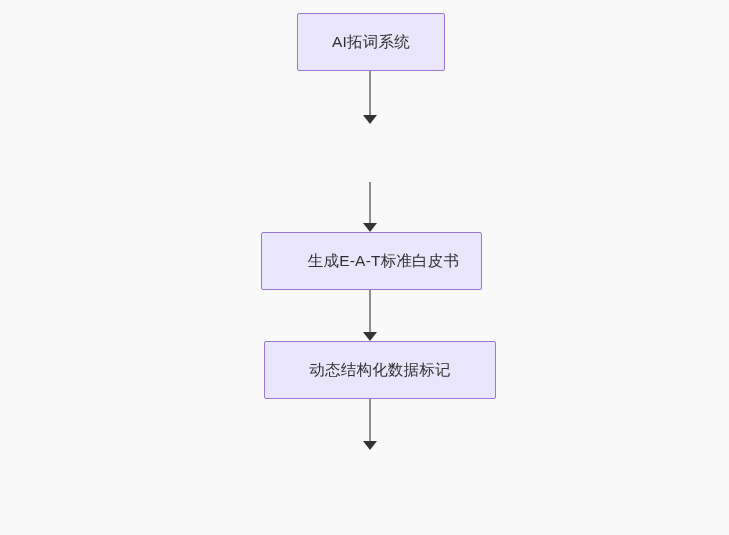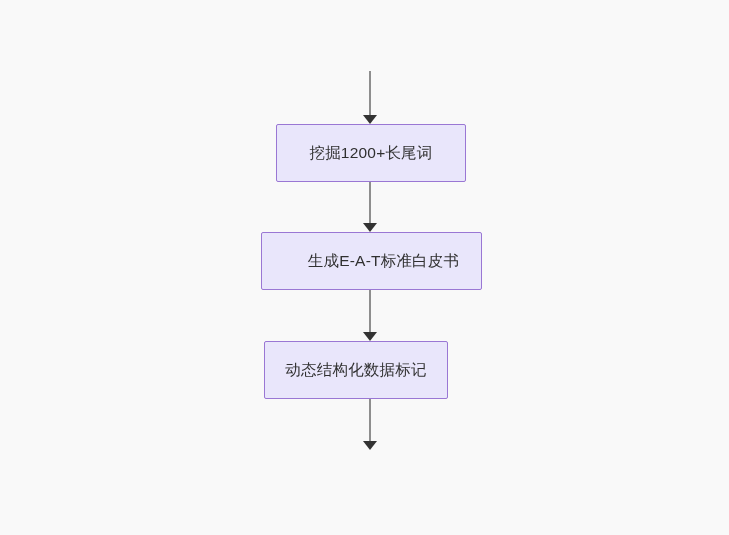--- a/index.html
+++ b/index.html
@@ -37,21 +37,21 @@
     white-space: nowrap;
     user-select: none;
   }
   .node-label {
     display: block;
   }
 
   .node-1 { left: 297px; top: 13px;  width: 148px; height: 58px; }
   .node-2 { left: 276px; top: 124px; width: 190px; height: 58px; }
   .node-3 { left: 261px; top: 232px; width: 221px; height: 58px; padding-left: 24px; }
-  .node-4 { left: 264px; top: 341px; width: 184px; height: 58px; }
+  .node-4 { left: 264px; top: 341px; width: 232px; height: 58px; }
   .node-5 { left: 252px; top: 450px; width: 238px; height: 58px; }
 
   
   .edge {
     position: absolute;
     left: 369px;
     width: 2px;
     background: #8e8e8e;
   }
   .edge-1 { top: 71px;  height: 44px; }
@@ -72,27 +72,27 @@
   .arrowhead-1 { top: 115px; }
   .arrowhead-2 { top: 223px; }
   .arrowhead-3 { top: 332px; }
   .arrowhead-4 { top: 441px; }
 </style>
 </head>
 <body>
 
 <div id="flowchart-canvas">
 
+  <div class="node node-1">
+    <span class="node-label">AI拓词系统</span>
+  </div>
 
   <div class="edge edge-1"></div>
   <div class="arrowhead arrowhead-1"></div>
 
-  <div class="node node-2">
-    <span class="node-label">挖掘1200+长尾词</span>
-  </div>
 
   <div class="edge edge-2"></div>
   <div class="arrowhead arrowhead-2"></div>
 
   <div class="node node-3">
     <span class="node-label">生成E-A-T标准白皮书</span>
   </div>
 
   <div class="edge edge-3"></div>
   <div class="arrowhead arrowhead-3"></div>

